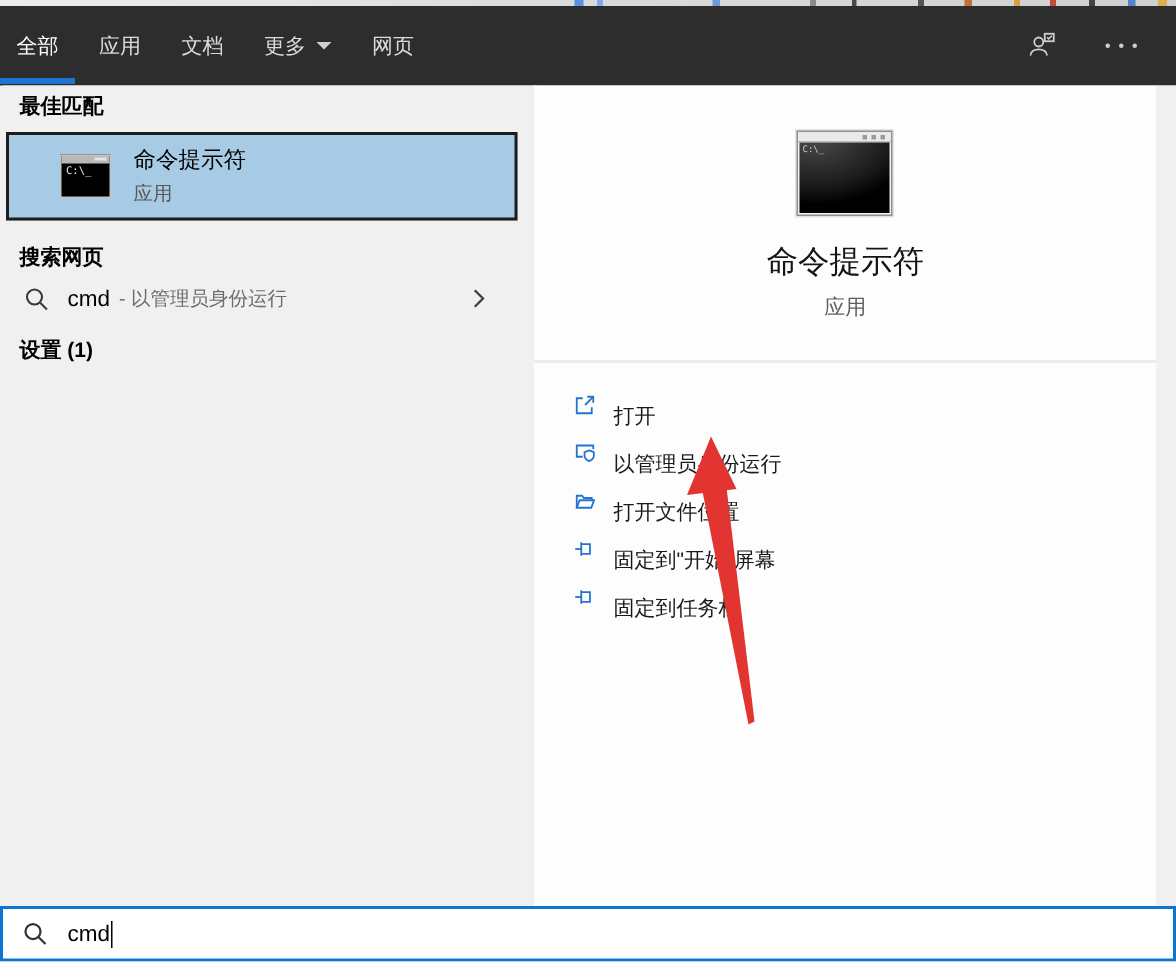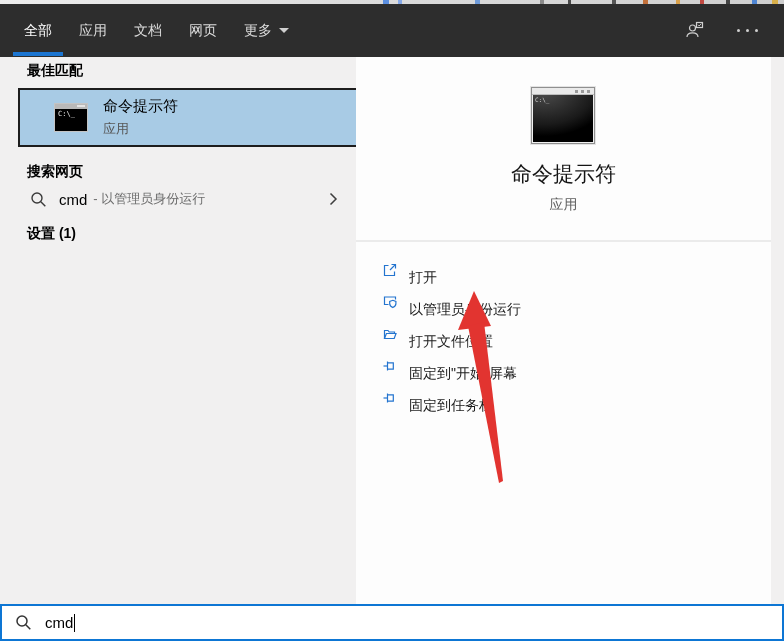--- a/index.html
+++ b/index.html
@@ -10,36 +10,36 @@
     background:#f1f0f0;
   }
 
   
   .sliver { position:absolute; top:0; left:0; width:784px; height:4px;
     background:linear-gradient(to right,#ededed 0%,#dcdcdc 45%,#cfcfcf 100%); }
   .sliver span { position:absolute; top:0; height:4px; display:block; }
 
   
   .topbar { position:absolute; top:4px; left:0; width:784px; height:53px;
-    background:#2d2d2d; display:flex; align-items:stretch; padding-left:13px; }
+    background:#2d2d2d; display:flex; align-items:stretch; }
   .tab { position:relative; display:flex; align-items:center; padding:0 11px;
     margin-right:5px; color:#dcdcdc; font-size:14px; cursor:default; }
   .tab.active { color:#ffffff; }
   .tab.active::after { content:""; position:absolute; left:0; right:0; bottom:1px;
     height:4px; background:#1b75d1; }
   .tab .caret { width:0; height:0; border-left:5px solid transparent;
     border-right:5px solid transparent; border-top:5px solid #d0d0d0; margin-left:7px; }
   .topbar-right { margin-left:auto; display:flex; align-items:center; padding-right:26px; }
   .icon-btn { display:flex; align-items:center; justify-content:center; margin-left:26px; }
   .dots { display:flex; }
   .dots i { width:3px; height:3px; border-radius:50%; background:#cfcfcf; margin-left:6px; }
 
   
   .main { position:absolute; top:57px; left:0; width:784px; height:547px; }
-  .left-panel { position:absolute; left:16px; top:0; width:356px; height:100%; background:#f1f0f0; }
+  .left-panel { position:absolute; left:2px; top:0; width:356px; height:100%; background:#f1f0f0; }
   .right-panel { position:absolute; left:356px; top:0; width:415px; height:100%; background:#fdfdfd; }
   .right-strip { position:absolute; left:771px; top:0; width:13px; height:100%; background:#f1f0f0; }
 
   .section-label { position:absolute; left:11px; font-size:14px; font-weight:bold; color:#000; }
 
   
   .best-row { position:absolute; left:2px; top:31px; width:341px; height:59px;
     background:#a8cbe5; border:2px solid #1d1d1d; display:flex; align-items:center; cursor:pointer; }
   .cmd-icon-sm { width:34px; height:29px; margin-left:34px; background:#000;
     border:1px solid #c4c4c4; position:relative; flex:none; }
@@ -116,25 +116,25 @@
   <div class="tab active">
     <span>全部</span>
   </div>
   <div class="tab">
     <span>应用</span>
   </div>
   <div class="tab">
     <span>文档</span>
   </div>
   <div class="tab">
-    <span>网页</span>
-  </div>
-  <div class="tab">
     <span>更多</span>
     <span class="caret"></span>
+  </div>
+  <div class="tab">
+    <span>网页</span>
   </div>
   <div class="topbar-right">
     <div class="icon-btn">
       <svg width="21" height="21" viewBox="0 0 21 21" fill="none" stroke="#cfcfcf" stroke-width="1.2">
         <circle cx="8.5" cy="8" r="3"></circle>
         <path d="M3 17 C3 11.5 14 11.5 14 17"></path>
         <rect x="12.5" y="2.5" width="6" height="5"></rect>
         <path d="M14 4.8 l1.1 1.1 L17.3 3.8" stroke-width="1"></path>
       </svg>
     </div>

